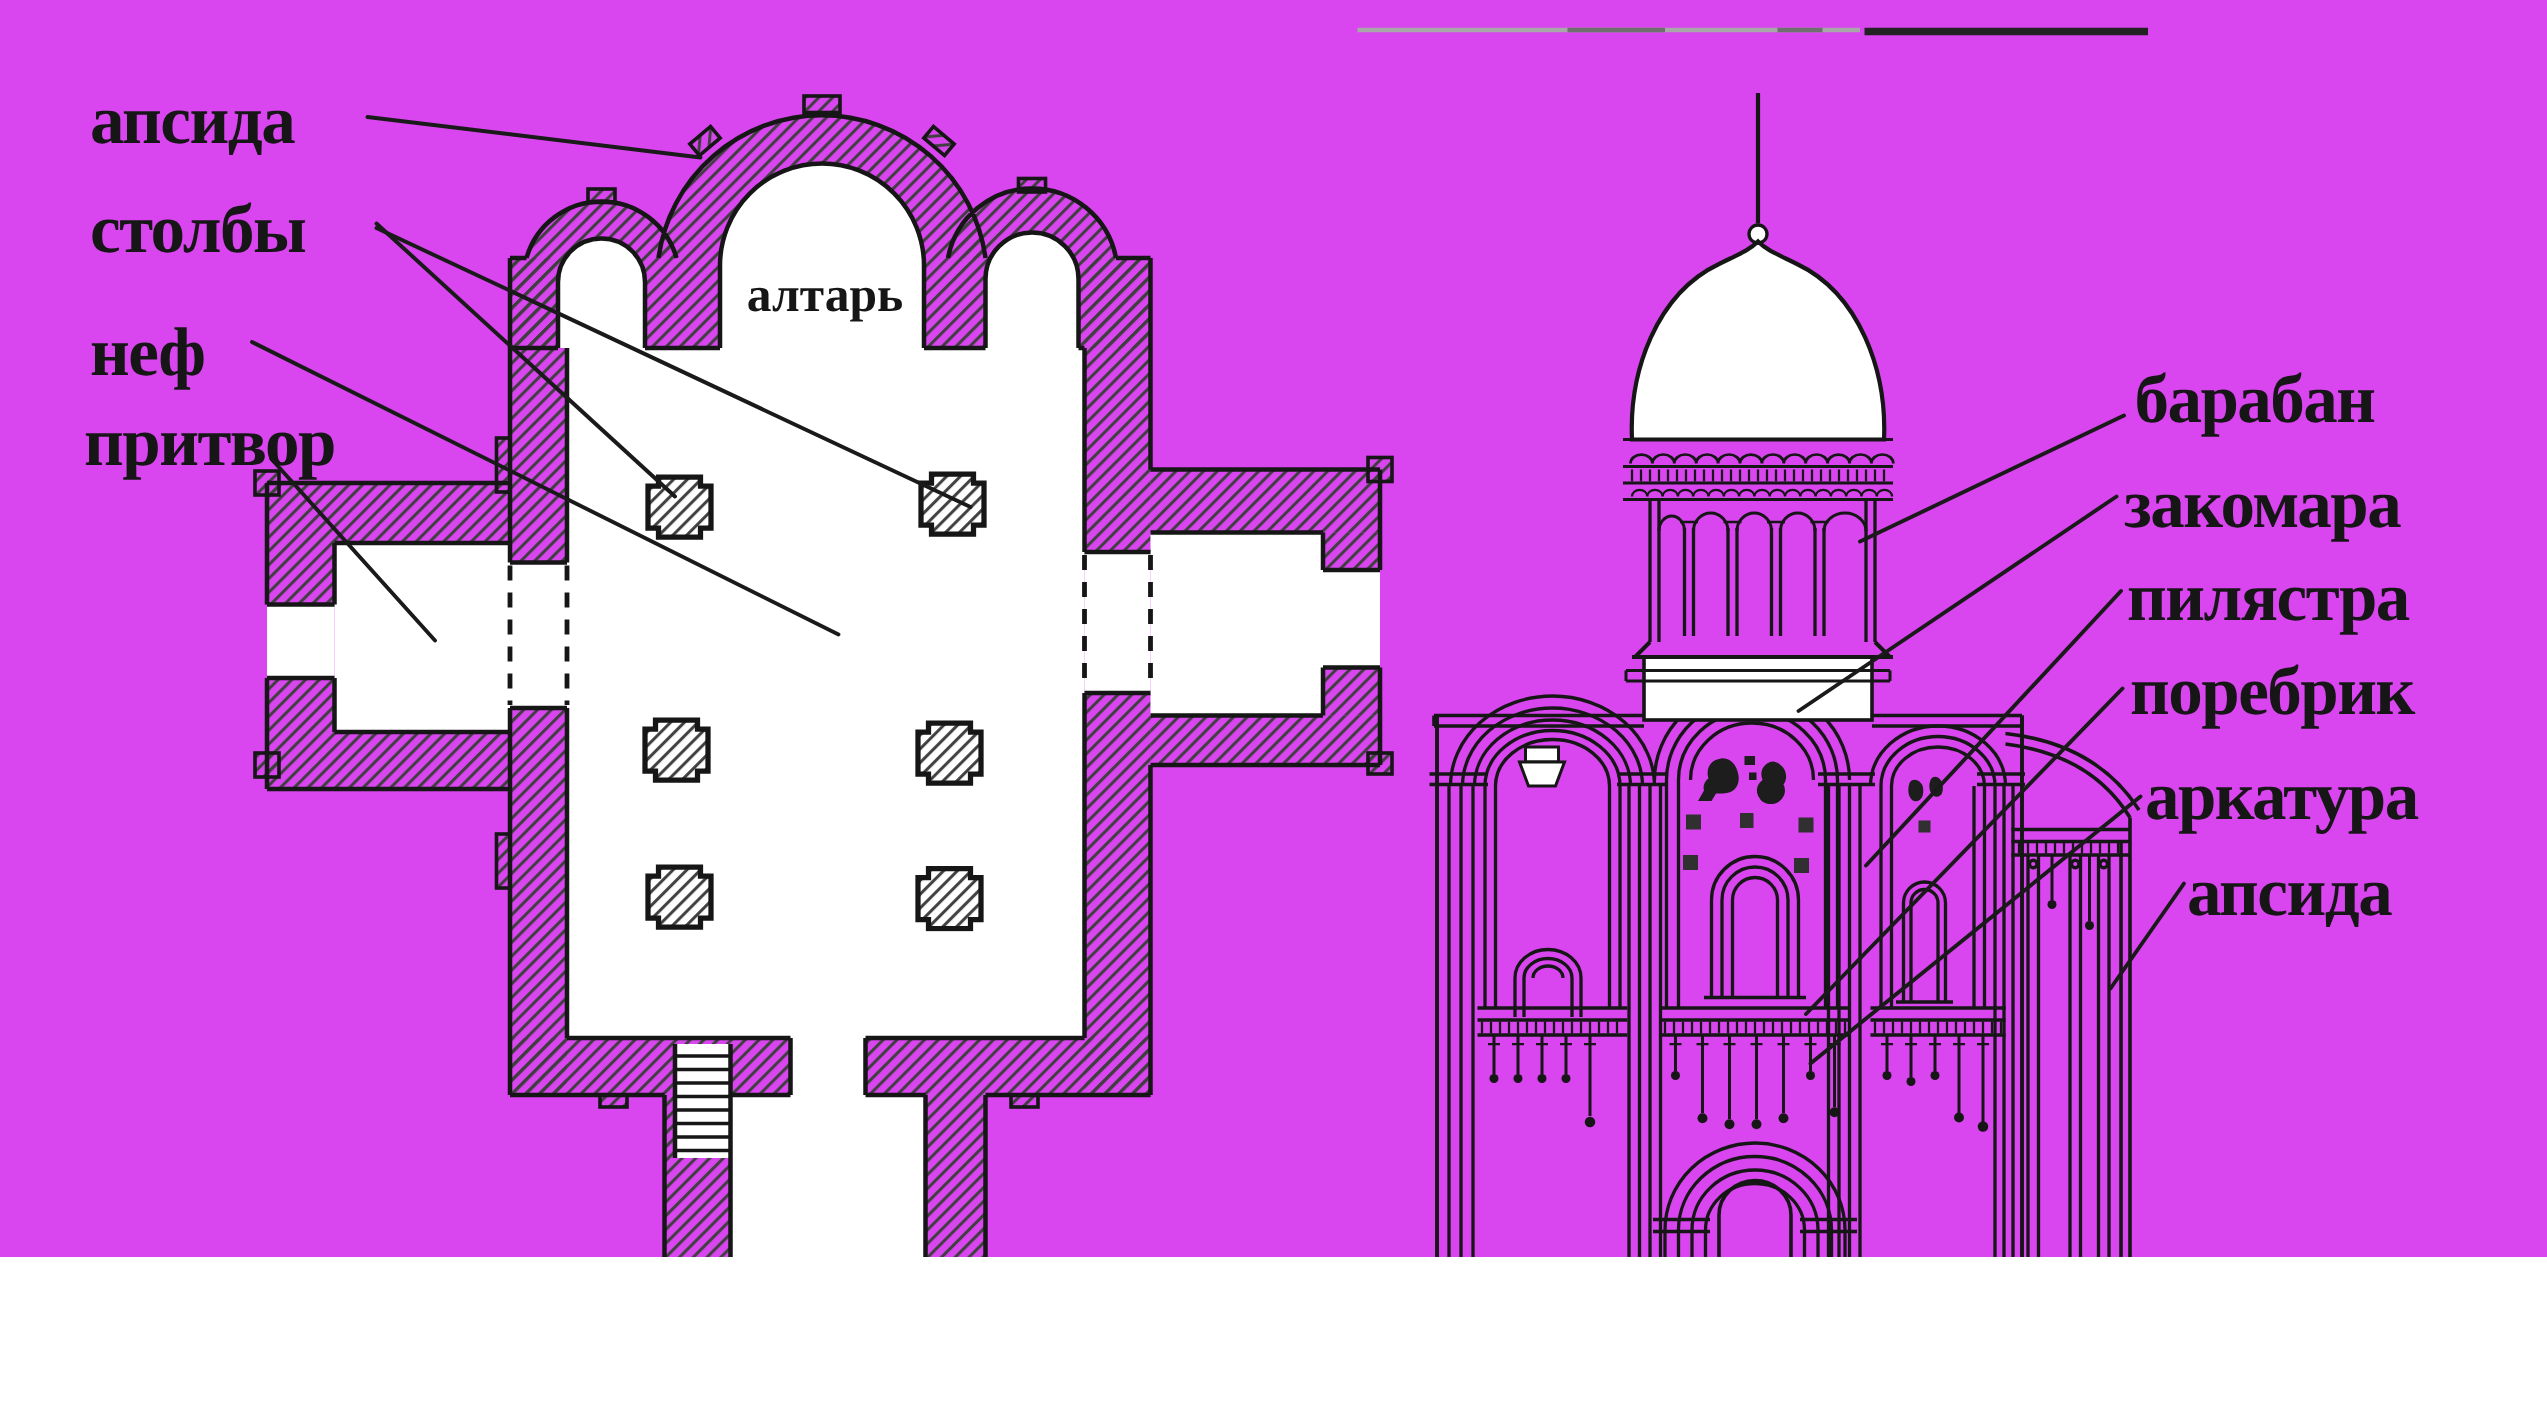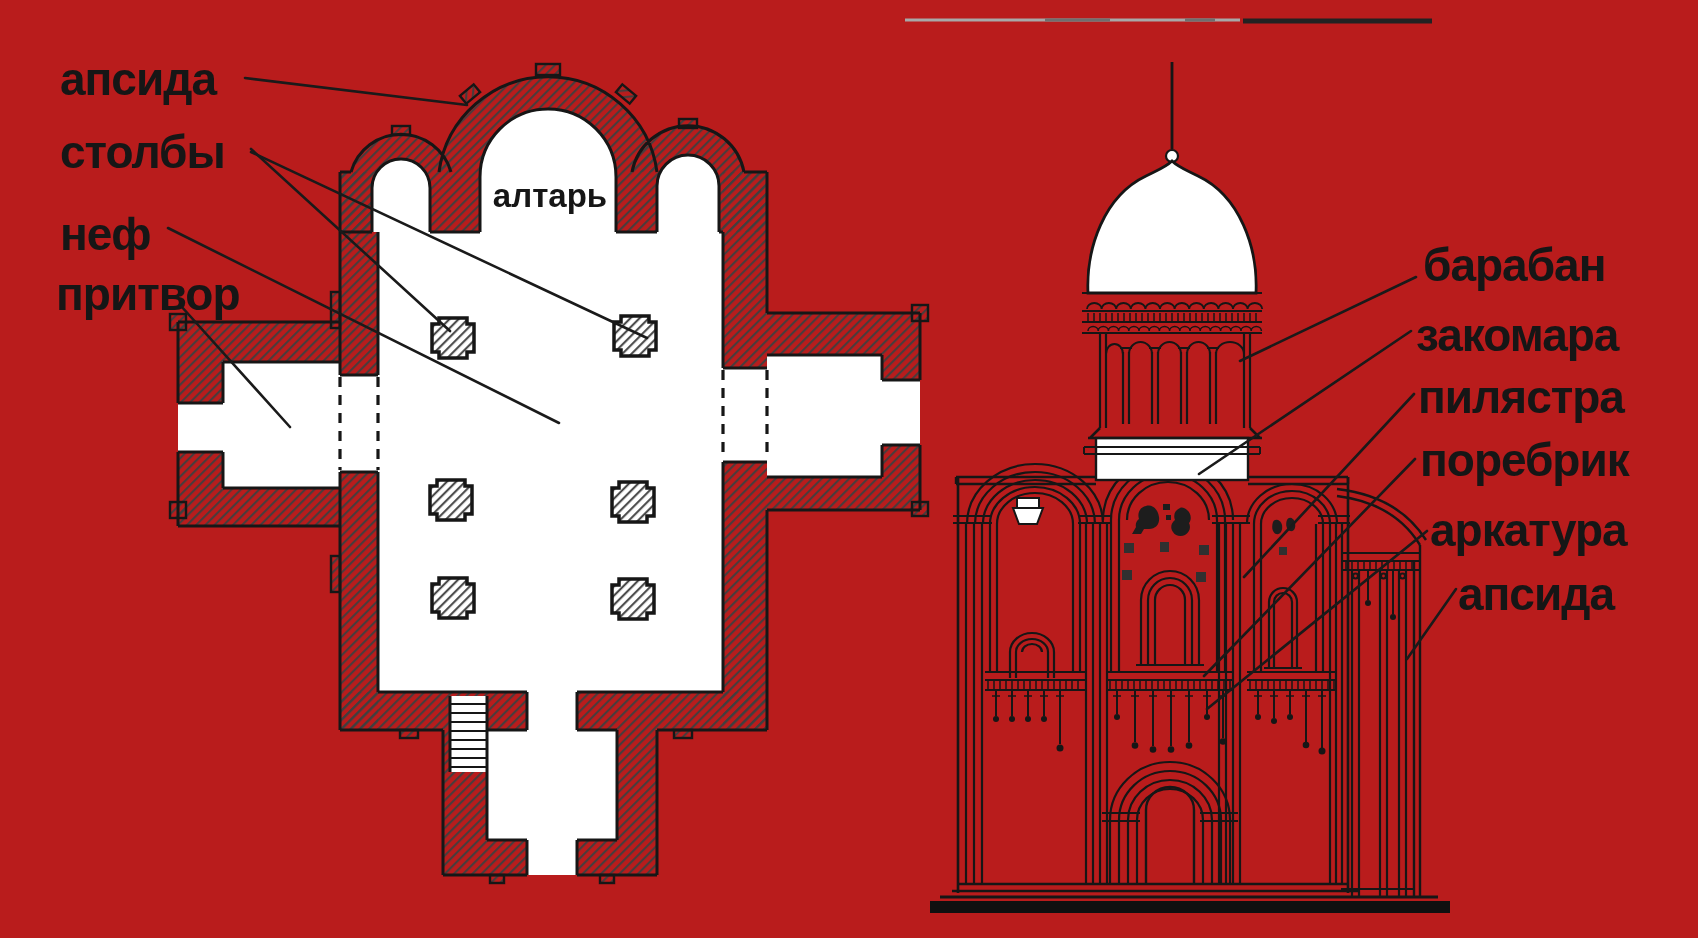--- a/index.html
+++ b/index.html
@@ -1,17 +1,17 @@
 <!DOCTYPE html>
 <html><head>
 <meta charset="utf-8">
 <style>
   html,body{margin:0;padding:0;background:#fff;}
-  .page{position:relative;width:1698px;height:938px;background:#b91c1c;overflow:hidden;
-        font-family:Liberation Sans, sans-serif;}
+  .page{position:relative;width:1698px;height:838px;background:#d946ef;overflow:hidden;
+        font-family:Liberation Serif, serif;}
   svg{position:absolute;left:0;top:0;}
   text{fill:#161616;font-weight:700;}
   .lbl{font-size:46px;letter-spacing:-1px;}
   .lbl-small{font-size:33px;letter-spacing:0px;}
 </style>
 </head>
 <body>
 
 <div class="page">
 <svg width="1698" height="938" viewBox="0 0 1698 938">

